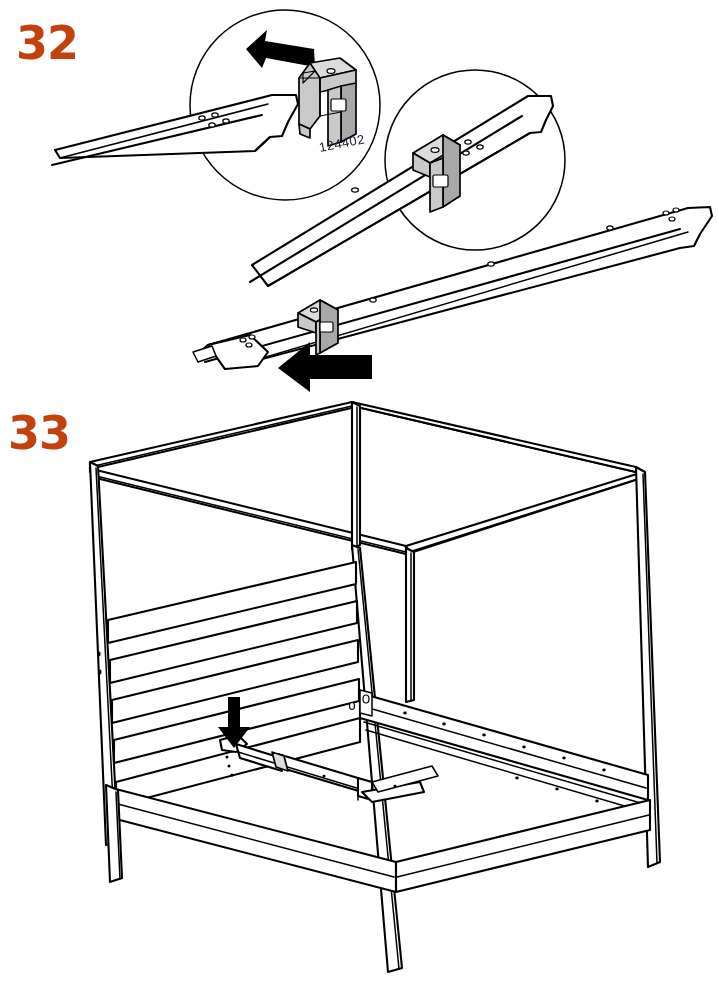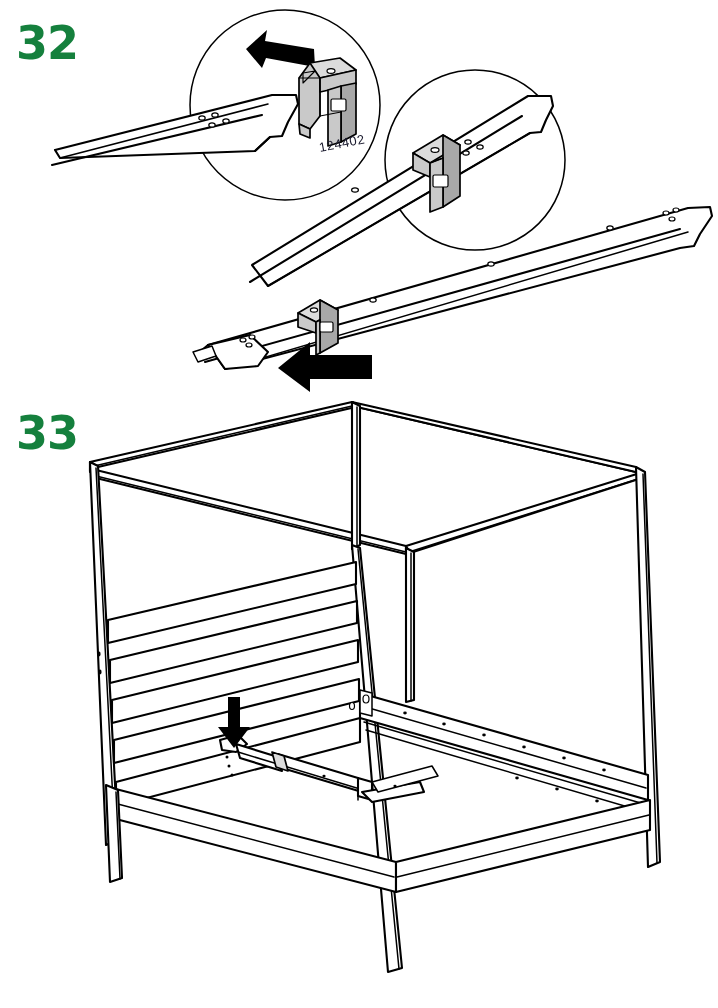--- a/index.html
+++ b/index.html
@@ -16,26 +16,26 @@
     height: 1008px;
     background: #ffffff;
     overflow: hidden;
   }
   .step-number {
     position: absolute;
     font-family: "DejaVu Sans", sans-serif;
     font-weight: bold;
     font-size: 46px;
     letter-spacing: -1px;
-    color: #15803d;
+    color: #c2410c;
     line-height: 1;
     user-select: none;
   }
   #step32-number { left: 16px; top: 20px; }
-  #step33-number { left: 16px; top: 410px; }
+  #step33-number { left: 8px; top: 410px; }
   svg.fig {
     position: absolute;
     left: 0;
     top: 0;
     width: 718px;
     height: 1008px;
   }
   .ln   { fill: none; stroke: #000; stroke-width: 2.1; stroke-linejoin: round; stroke-linecap: round; }
   .ln-t { fill: none; stroke: #000; stroke-width: 1.5; stroke-linejoin: round; stroke-linecap: round; }
   .ln-h { fill: none; stroke: #000; stroke-width: 1.15; stroke-linejoin: round; stroke-linecap: round; }

